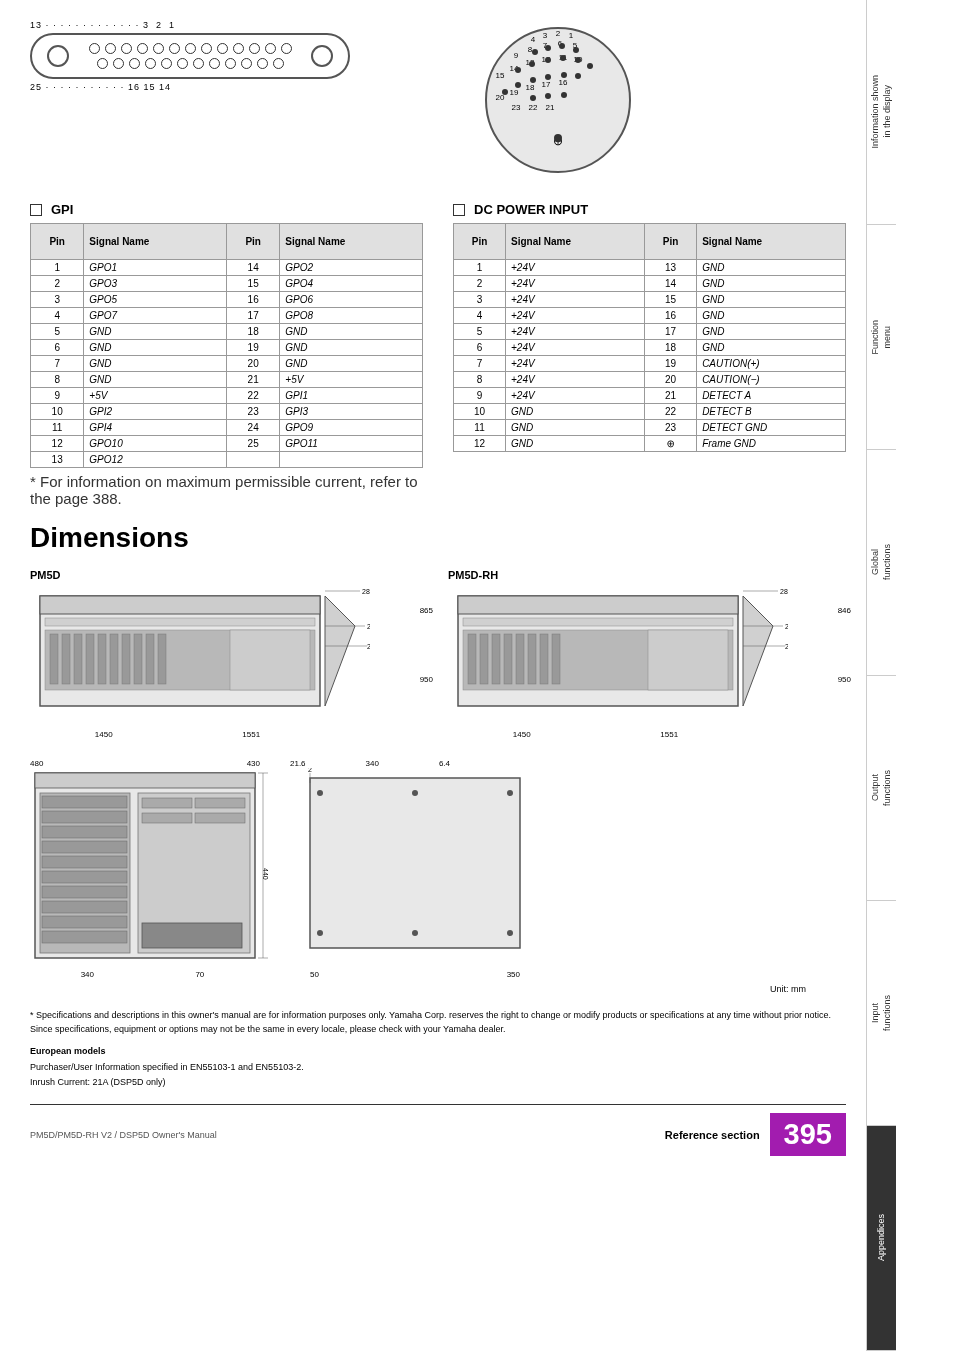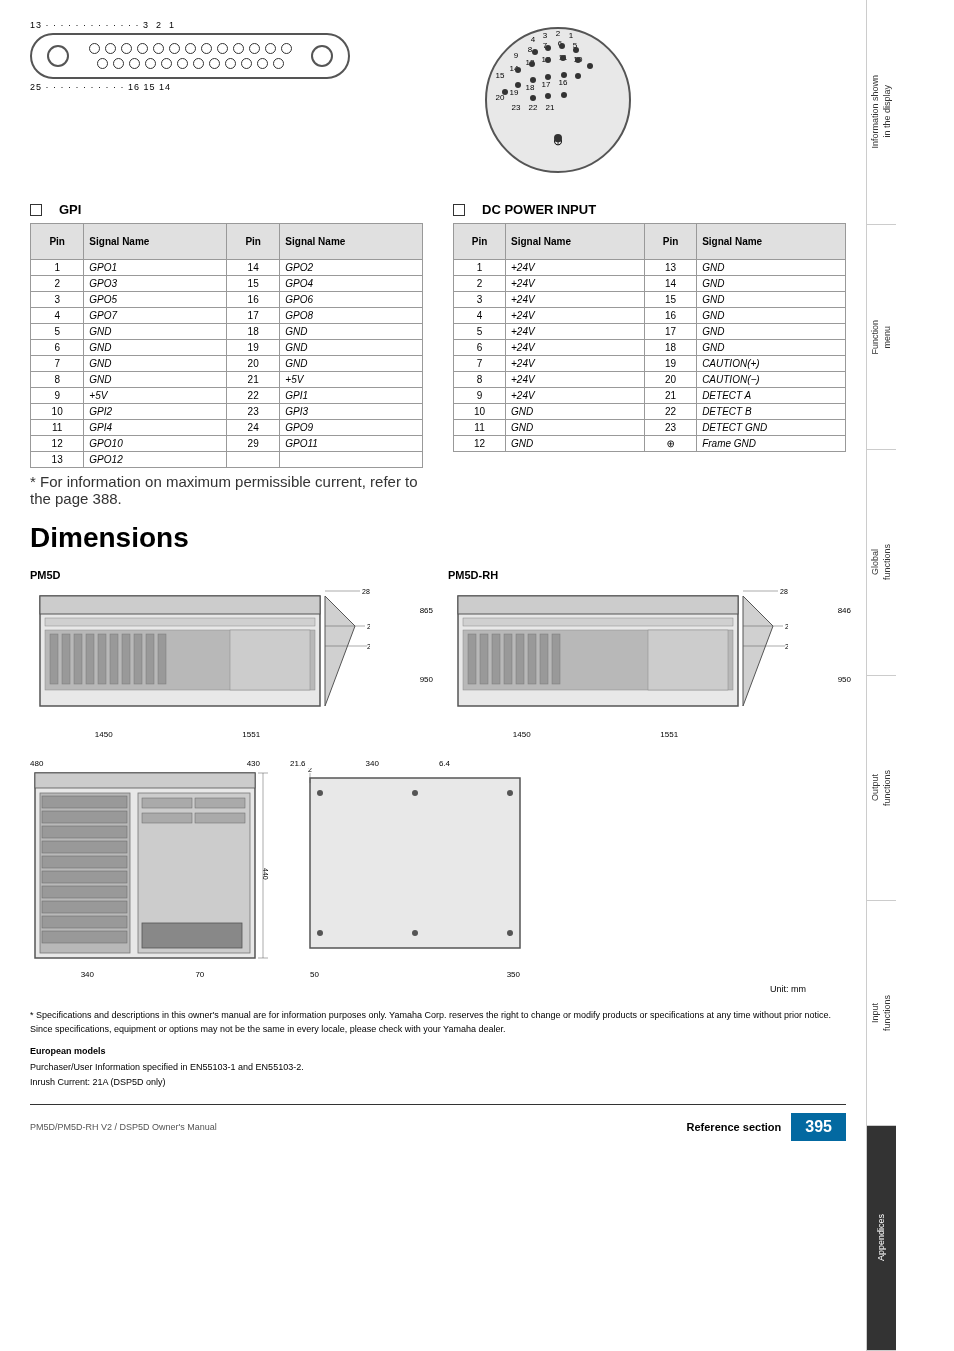--- a/index.html
+++ b/index.html
@@ -48,21 +48,21 @@
       margin-bottom: 10px;
     }
 
     .table-block {
       flex: 1;
     }
 
     .table-heading {
       display: flex;
       align-items: center;
-      gap: 17px;
+      gap: 9px;
       margin-bottom: 6px;
       font-weight: bold;
       font-size: 13px;
     }
 
     .checkbox-icon {
       width: 12px;
       height: 12px;
       border: 1.5px solid #333;
       display: inline-block;
@@ -391,21 +391,21 @@
               </tr>
               <tr>
                 <td>11</td>
                 <td>GPI4</td>
                 <td>24</td>
                 <td>GPO9</td>
               </tr>
               <tr>
                 <td>12</td>
                 <td>GPO10</td>
-                <td>29</td>
+                <td>25</td>
                 <td>GPO11</td>
               </tr>
               <tr>
                 <td>13</td>
                 <td>GPO12</td>
                 <td></td>
                 <td></td>
               </tr>
             </tbody>
         </table>
@@ -681,19 +681,19 @@
             <div>Purchaser/User Information specified in EN55103-1 and EN55103-2.</div>
             <div>Inrush Current: 21A (DSP5D only)</div>
           </div>
       </div>
     </div>
 
     <div style="border-top:1px solid #333; padding-top:8px; margin-top:15px; display:flex; align-items:center; justify-content:space-between;">
       <span style="font-size:9px; color:#555;">PM5D/PM5D-RH V2 / DSP5D Owner's Manual</span>
       <div style="display:flex; align-items:center; gap:10px;">
         <span style="font-weight:bold; font-size:11px;">Reference section</span>
-        <div style="background:#0369a1; color:#fff; font-size:16px; font-weight:bold; padding:5px 14px;">395</div>
+        <div style="background:#a21caf; color:#fff; font-size:29px; font-weight:bold; padding:5px 14px;">395</div>
       </div>
     </div>
 
   </div>
 
 </div>
 
 </body></html>

